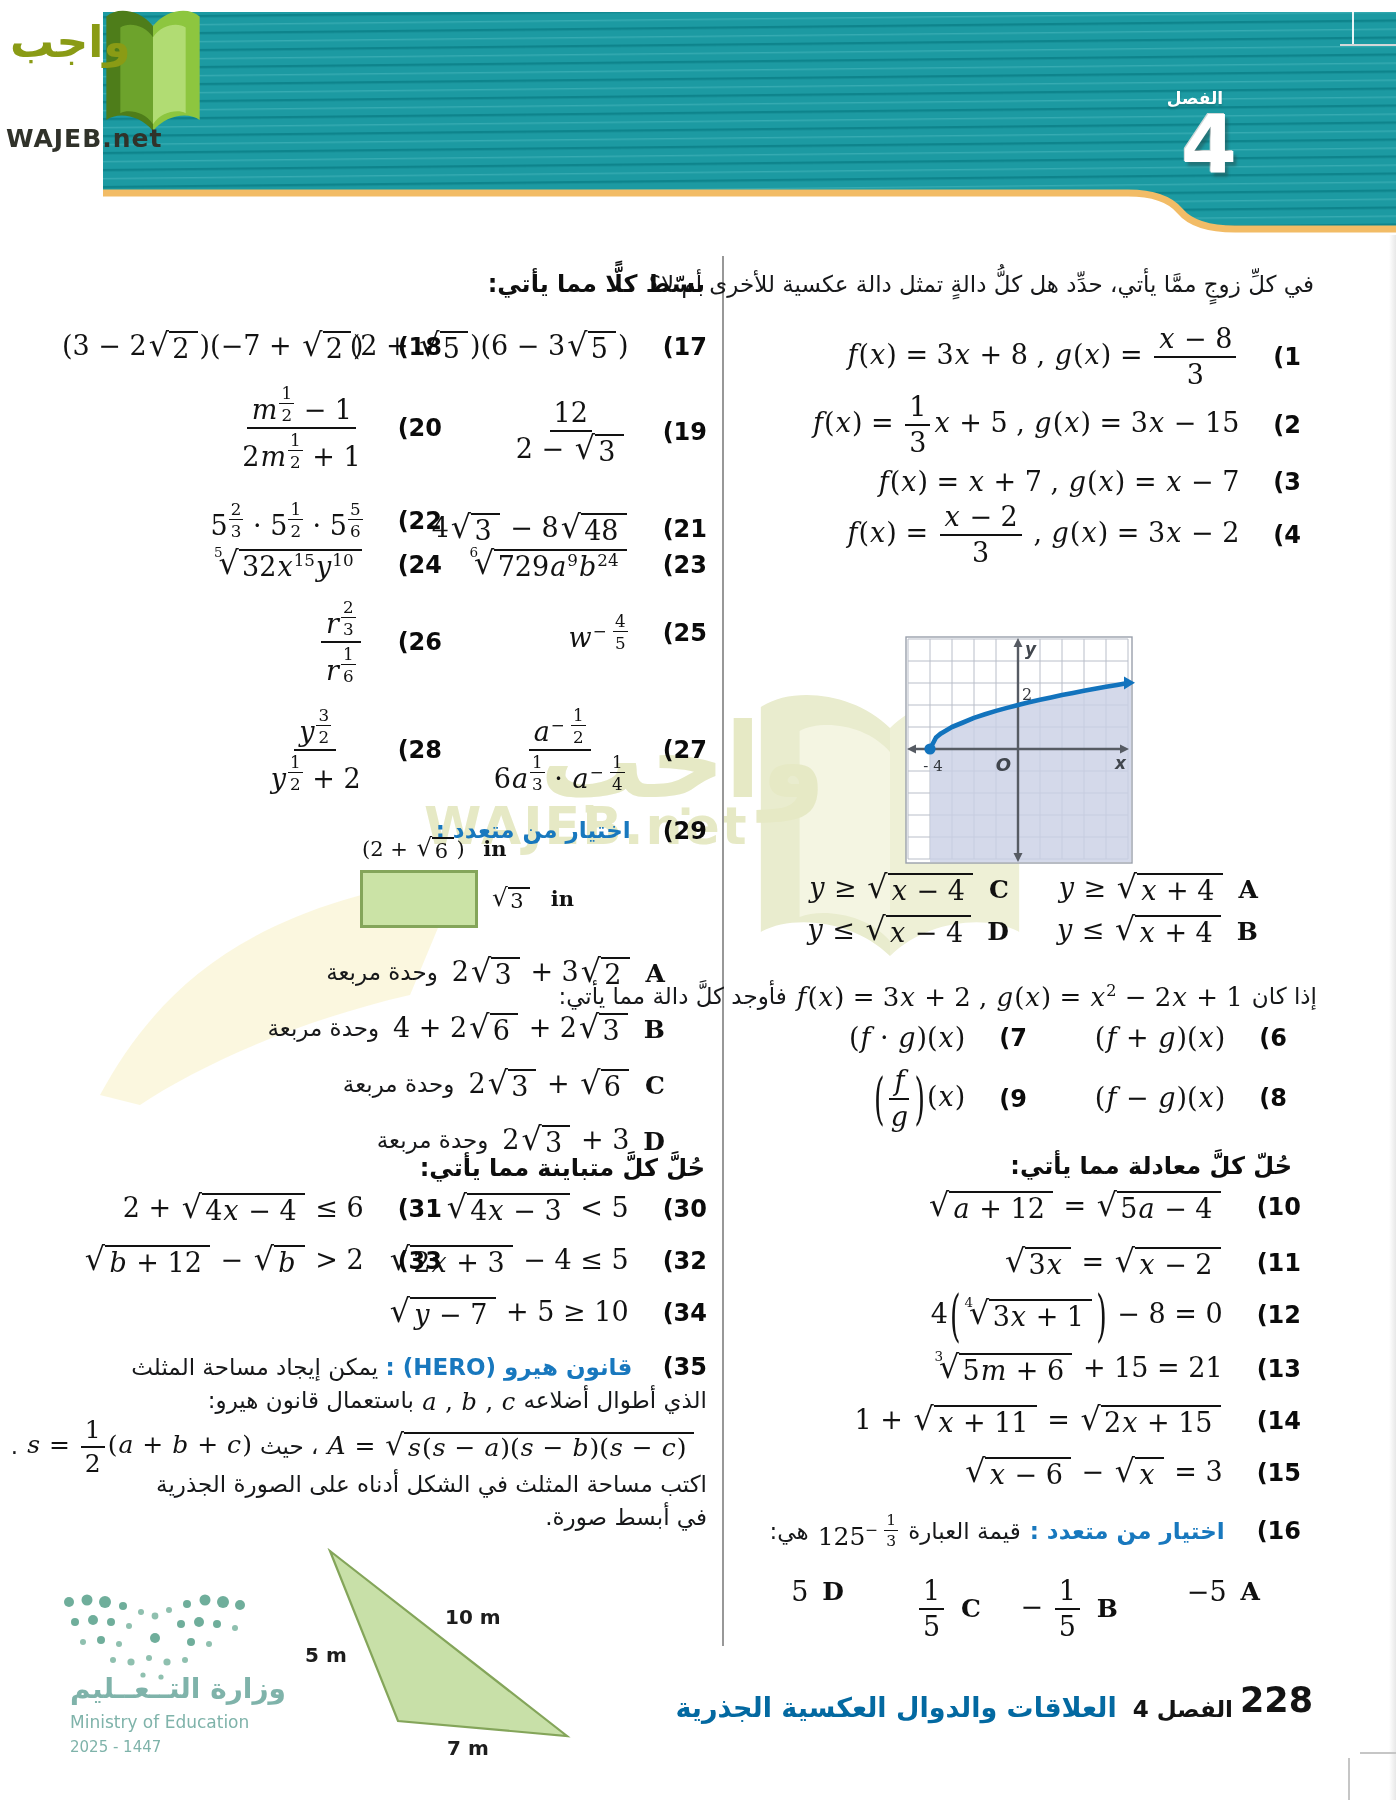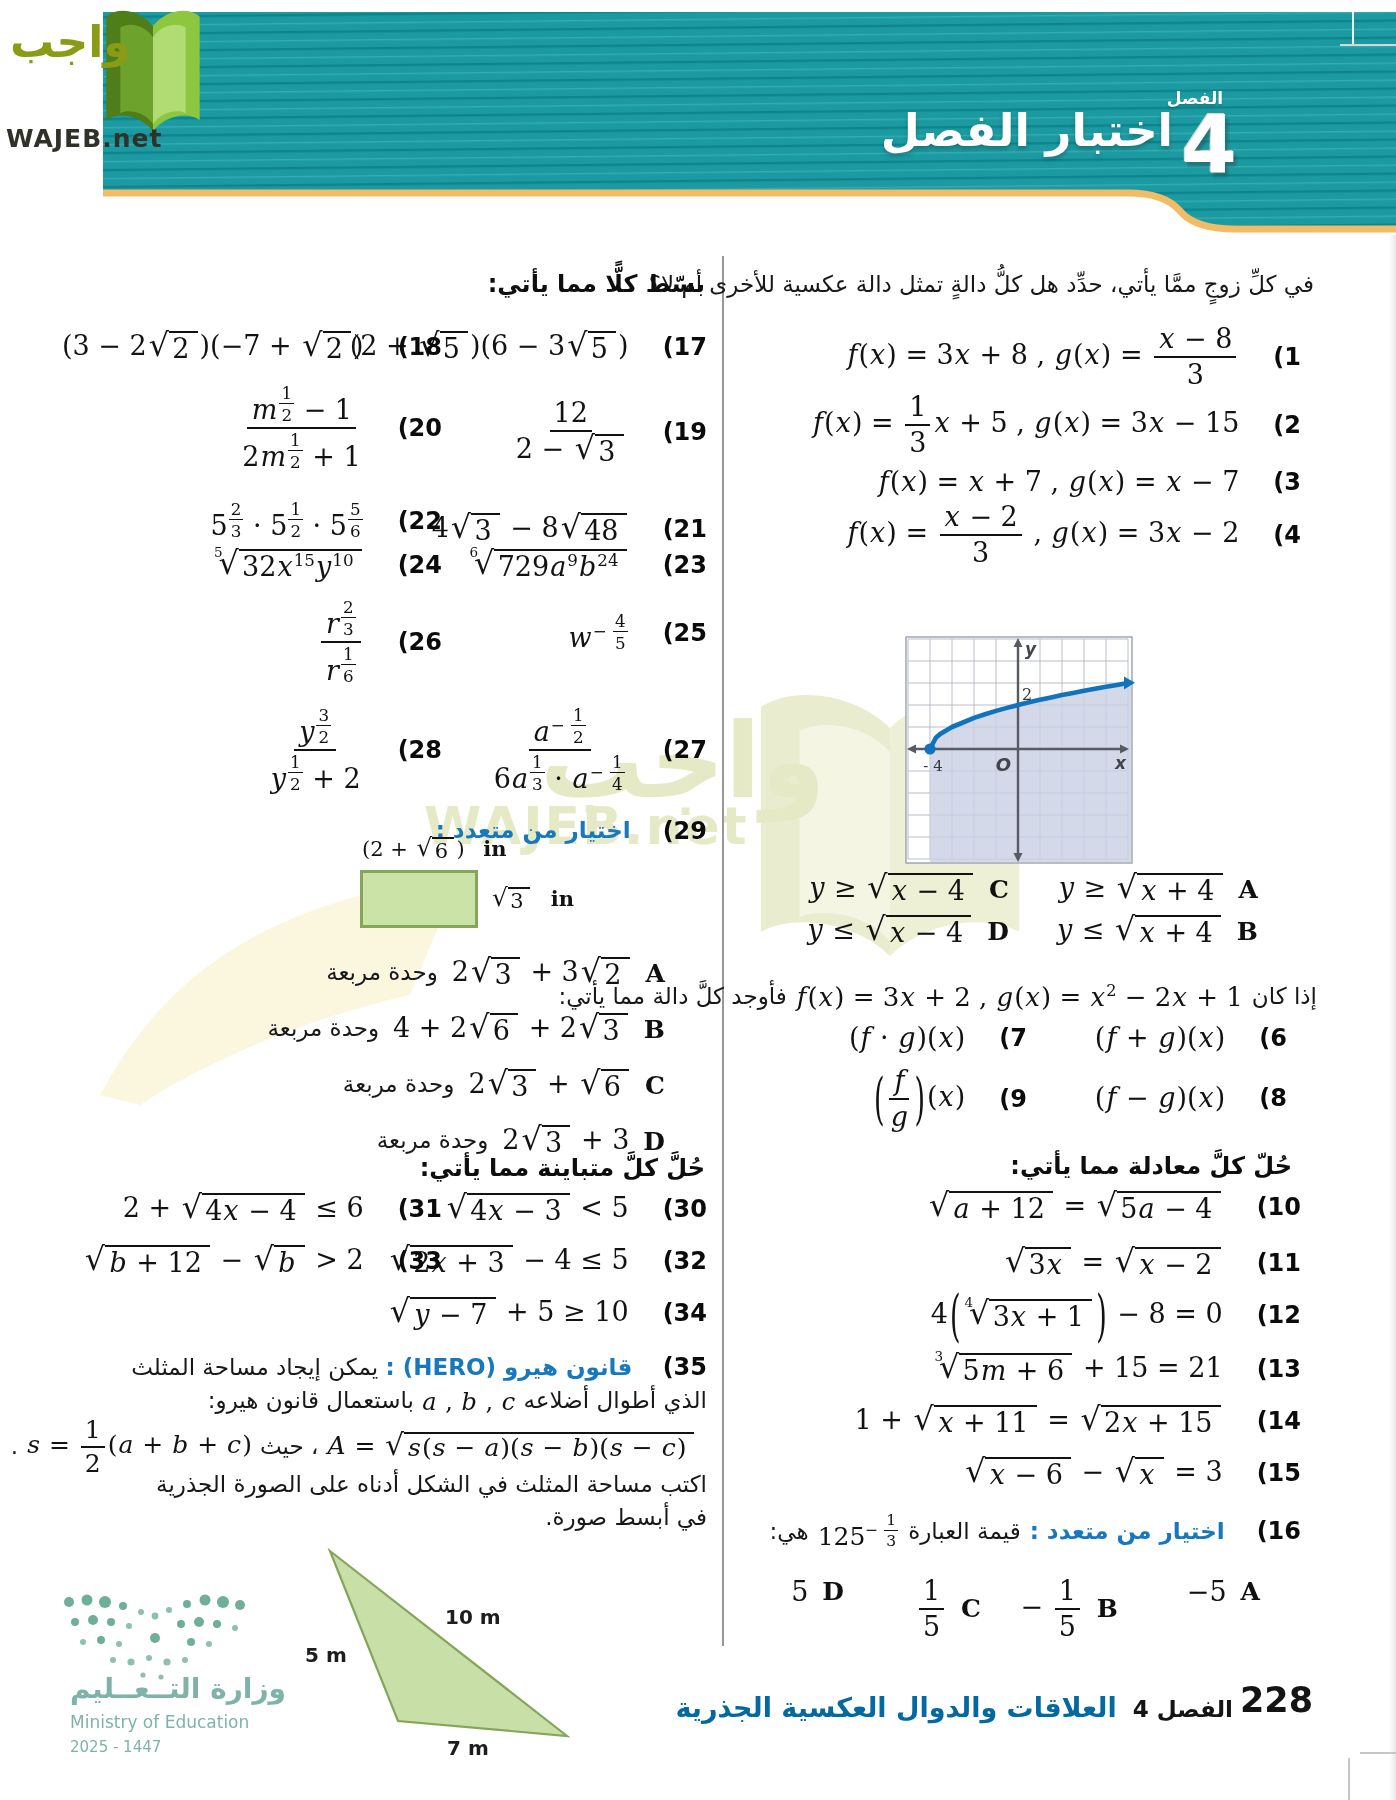--- a/index.html
+++ b/index.html
@@ -100,21 +100,20 @@
     <defs>
       <pattern id="stripes" width="40" height="17" patternUnits="userSpaceOnUse" patternTransform="rotate(-0.6)">
         <rect width="40" height="17" fill="#1c9aa2"></rect>
         <rect width="40" height="2.4" fill="#0e848c"></rect>
         <rect y="9" width="40" height="1.4" fill="#36abb2"></rect>
       </pattern>
     </defs>
     <path d="M103,12 H1396 V229 H1235 Q1195,229 1180,211 Q1165,193 1128,193 H103 Z" fill="url(#stripes)"></path>
     <path d="M103,193 H1128 Q1165,193 1180,211 Q1195,229 1235,229 H1396" fill="none" stroke="#f2bc66" stroke-width="7"></path>
   </svg>
-  <div class="btitle">اختبار الفصل</div>
   <div class="bchap">الفصل</div>
   <div class="bnum">4</div>
 
   <svg class="lg-book" width="112" height="152" viewBox="0 0 120 110" preserveAspectRatio="none">
     <path d="M60,16 C46,4 22,2 10,9 L10,84 C22,78 46,80 60,92 Z" fill="#4e7d1a"></path>
     <path d="M60,16 C74,4 98,2 110,9 L110,84 C98,78 74,80 60,92 Z" fill="#8dc63f"></path>
     <path d="M60,24 C51,15 34,13 25,17 L25,79 C34,76 51,78 60,87 Z" fill="#6da32c"></path>
     <path d="M60,24 C69,15 86,13 95,17 L95,79 C86,76 69,78 60,87 Z" fill="#b1dc73"></path>
   </svg>
   <div class="lgname">واجب</div>

